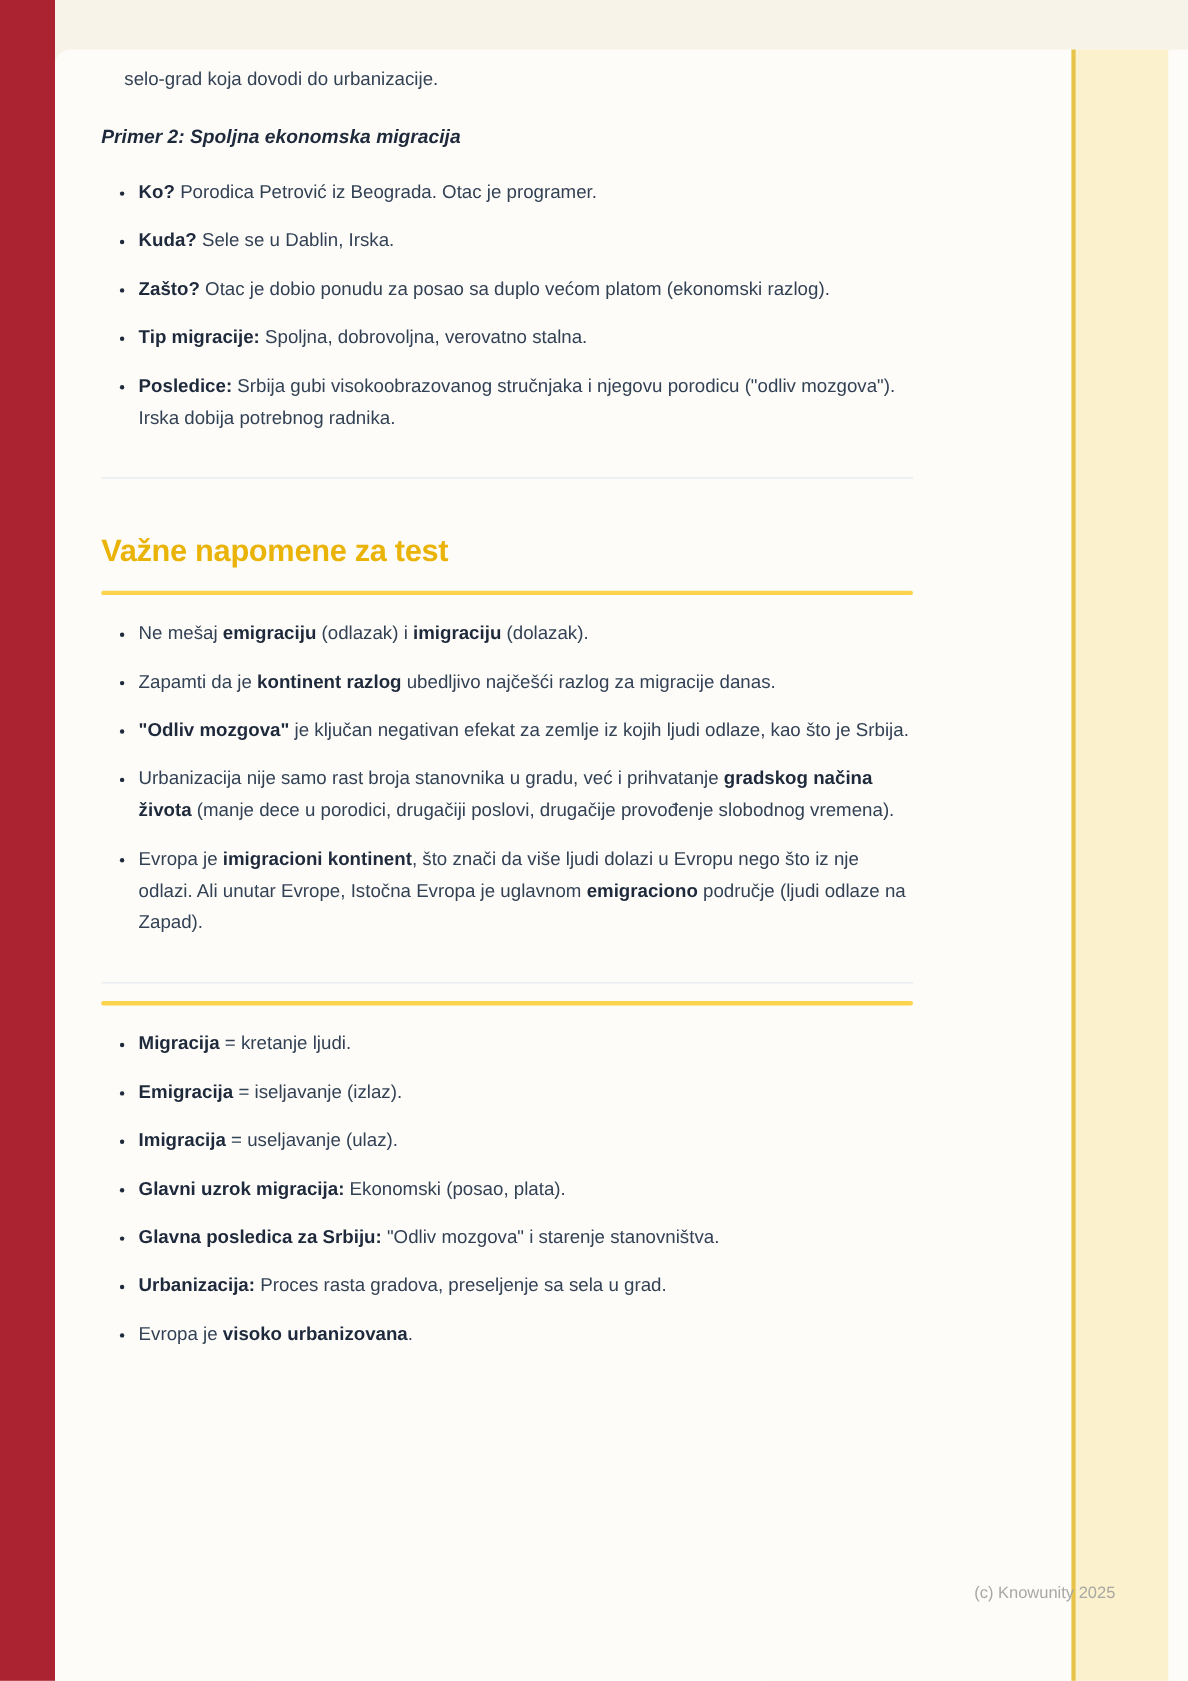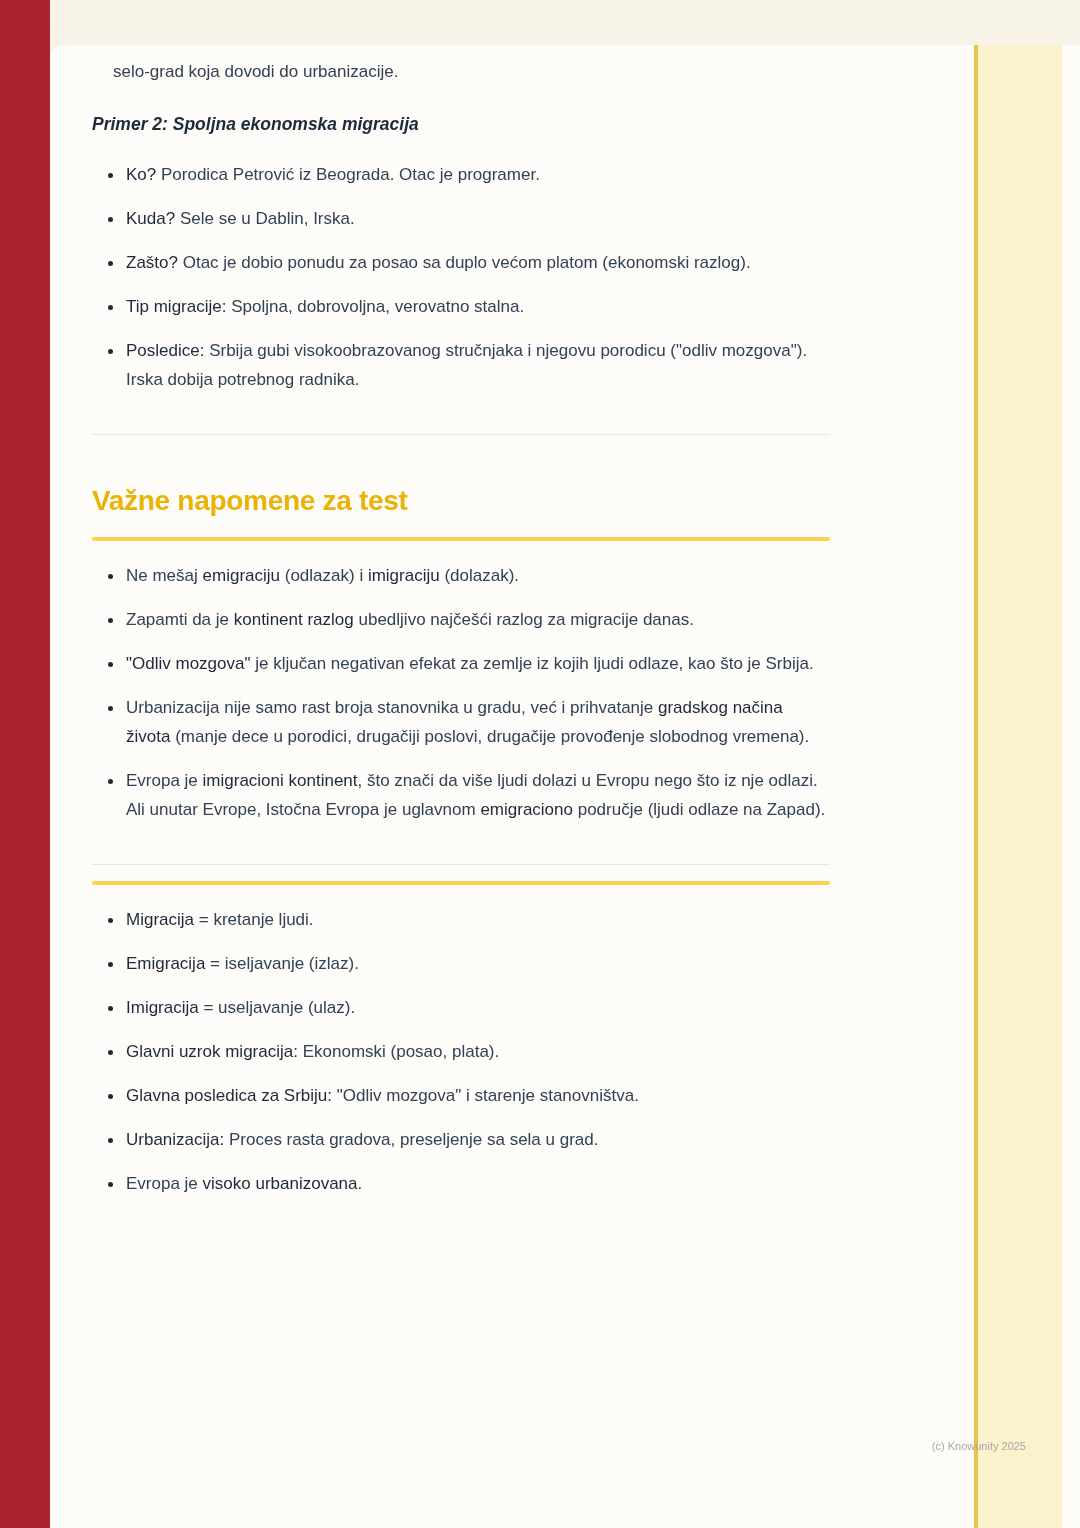--- a/index.html
+++ b/index.html
@@ -52,38 +52,38 @@
   }
   ul.bullets{
     margin:24px 0 0 0;padding:0 0 0 32px;
     list-style:disc outside;
   }
   ul.bullets li{
     padding-left:2px;margin:0 0 15px 0;
     font-size:17px;line-height:29px;color:var(--text);
   }
   ul.bullets li::marker{color:var(--textbold);font-size:15px;}
-  ul.bullets li strong{color:var(--textbold);font-weight:400;}
+  ul.bullets li strong{color:var(--textbold);font-weight:700;}
   hr.divider{
     border:none;border-top:1px solid var(--divider);
     margin:40px 0 0 0;height:0;
   }
   h2.section-heading{
     margin:46px 0 0 0;
     font-size:28px;line-height:40px;font-weight:700;
     color:var(--accent);letter-spacing:-0.3px;
   }
   .heading-underline{
     margin-top:16px;height:4px;width:738px;
     background:var(--underline);border-radius:2px;
   }
   ul.bullets.tight{margin-top:20px;}
   .footer{
-    position:absolute;right:54px;top:1395px;
-    font-size:11px;color:#a8a8a5;
+    position:absolute;right:66px;top:1395px;
+    font-size:15px;color:#a8a8a5;
   }
 </style>
 </head>
 <body>
 
 <div class="left-bar"></div>
 
 <div class="page">
   <div class="margin-line"></div>
   <div class="margin-band"></div>

